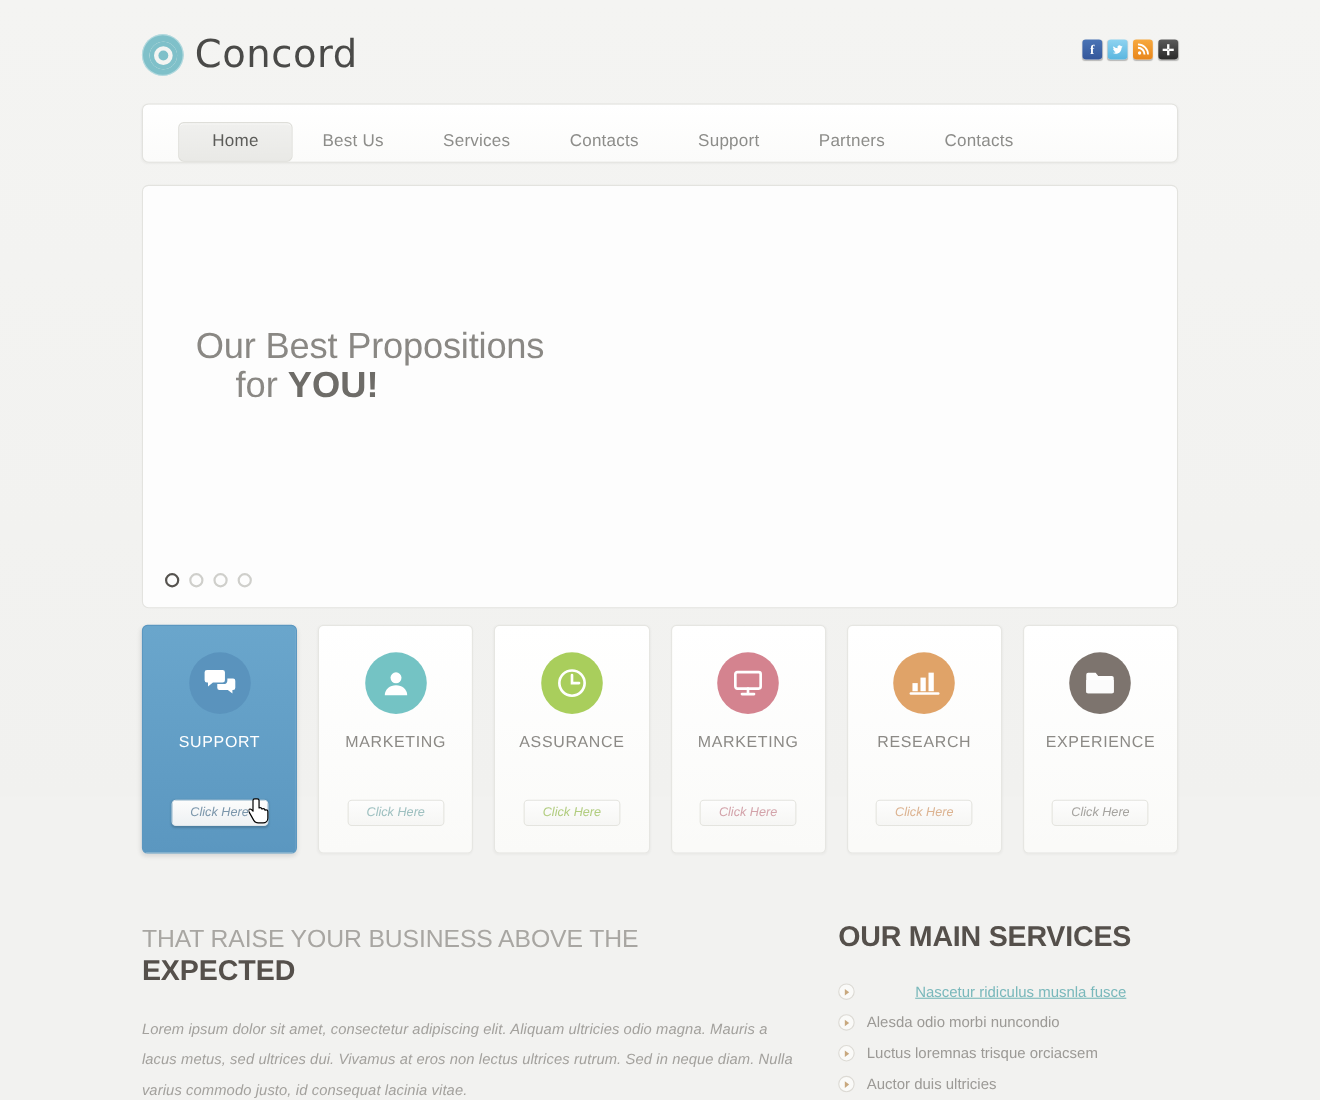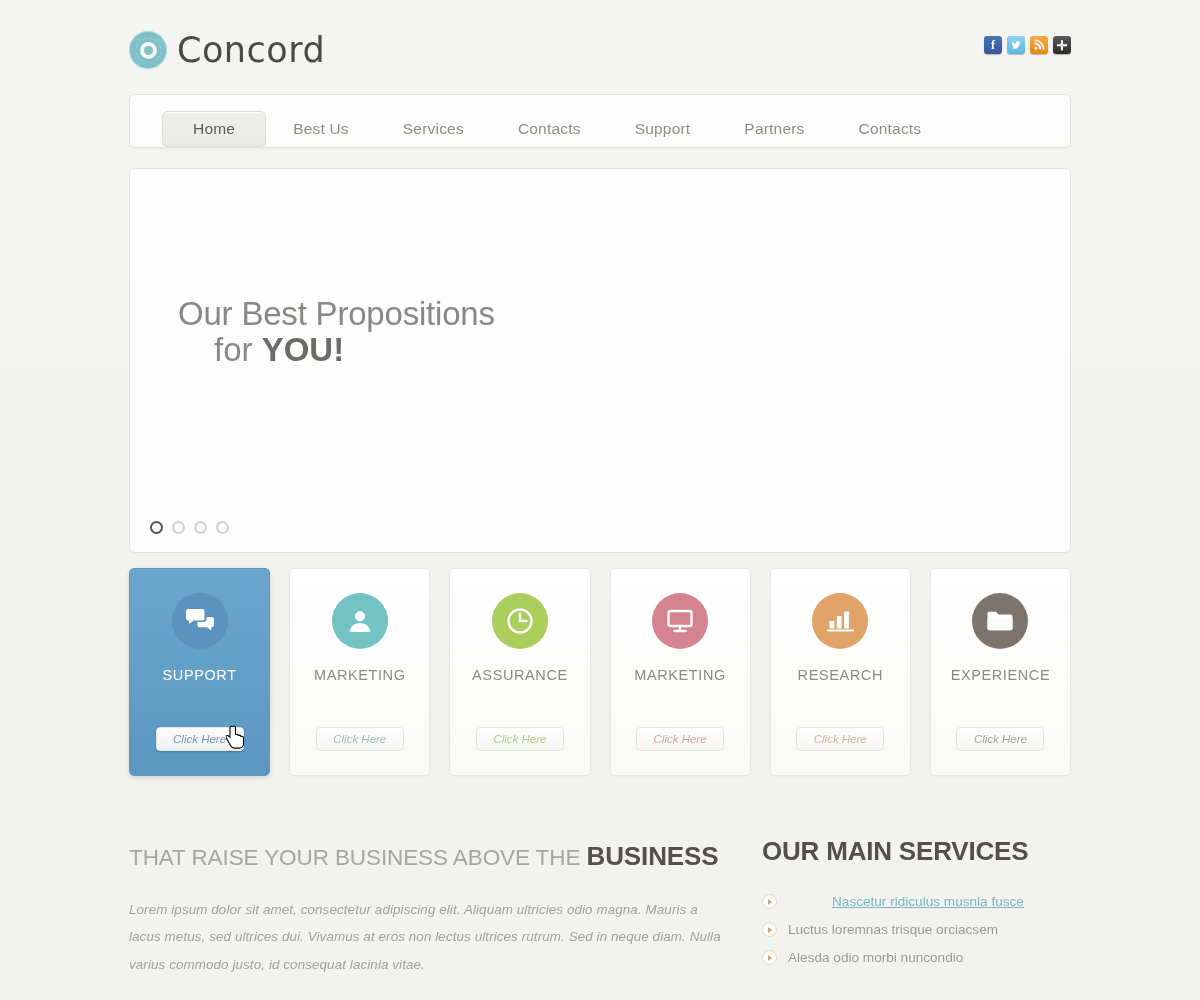--- a/index.html
+++ b/index.html
@@ -476,38 +476,42 @@
       </div>
       <div class="card-title">EXPERIENCE</div>
       <div class="card-btn">Click Here</div>
     </div>
 
   </div>
 
   <div class="container lower">
 
     <div class="col-left">
-      <div class="h-sub"><span>THAT RAISE YOUR BUSINESS ABOVE THE </span><b>BUSINESS</b></div>
+      <div class="h-sub"><span>THAT RAISE YOUR BUSINESS ABOVE THE </span><b>EXPECTED</b></div>
       <p class="body-text">Lorem ipsum dolor sit amet, consectetur adipiscing elit. Aliquam ultricies odio magna. Mauris a lacus metus, sed ultrices dui. Vivamus at eros non lectus ultrices rutrum. Sed in neque diam. Nulla varius commodo justo, id consequat lacinia vitae.</p>
     </div>
 
     <div class="col-right">
       <div class="h-right">OUR MAIN SERVICES</div>
       <ul class="svc-list">
         <li class="svc-item active">
           <span class="svc-bullet"></span>
           <span class="svc-label">Nascetur ridiculus musnla fusce</span>
         </li>
         <li class="svc-item">
           <span class="svc-bullet"></span>
+          <span class="svc-label">Alesda odio morbi nuncondio</span>
+        </li>
+        <li class="svc-item">
+          <span class="svc-bullet"></span>
           <span class="svc-label">Luctus loremnas trisque orciacsem</span>
         </li>
         <li class="svc-item">
           <span class="svc-bullet"></span>
-          <span class="svc-label">Alesda odio morbi nuncondio</span>
+          <span class="svc-label">Auctor duis ultricies</span>
         </li>
         <li class="svc-item">
           
           
         </li>
       </ul>
     </div>
 
   </div>
 

